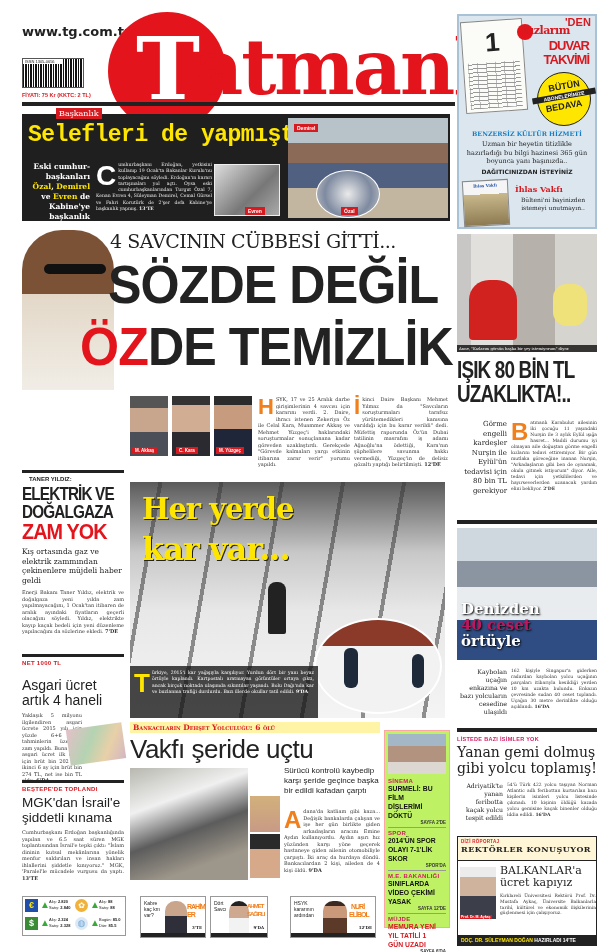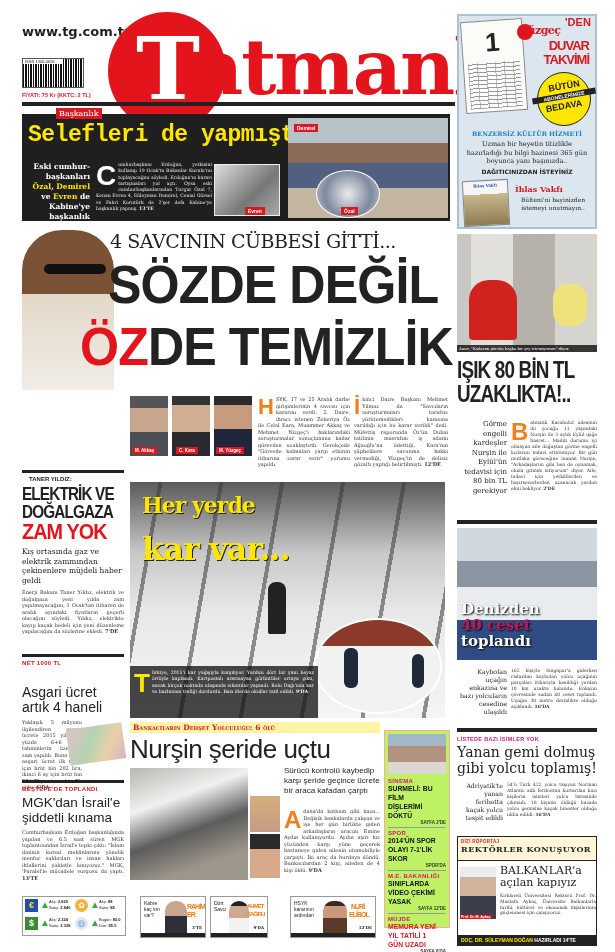--- a/index.html
+++ b/index.html
@@ -33,21 +33,21 @@
   <div class="abs" style="left:194px;top:30px;font-size:76px;font-weight:bold;color:#e3141c;font-family:'DejaVu Serif',serif;line-height:1;letter-spacing:-2px">atmanlı</div>
   <div class="abs hr" style="left:22px;top:102px;width:433px;height:4px"></div>
 </div>
 
 <div class="abs" style="left:457px;top:14px;width:140px;height:215px;background:#dbe6ef;border:2px solid #a9c2d6">
   <div class="abs" style="left:4px;top:4px;width:62px;height:92px;background:#fbfbf7;border:1px solid #888;transform:rotate(-4deg)">
     <div style="font-size:26px;font-weight:bold;text-align:center;margin-top:6px;font-family:'Liberation Sans',sans-serif">1</div>
     <div style="margin:4px;height:46px;background:repeating-linear-gradient(0deg,#999 0 1px,transparent 1px 4px),repeating-linear-gradient(90deg,#bbb 0 1px,transparent 1px 9px)"></div>
   </div>
   <div class="abs" style="left:58px;top:8px;width:16px;height:16px;border-radius:50%;background:#e3141c"></div>
-  <div class="abs" style="left:62px;top:8px;font-size:11px;font-weight:bold;color:#d71920;font-family:'DejaVu Serif',serif;letter-spacing:-.5px">Yüzgeç</div>
+  <div class="abs" style="left:62px;top:8px;font-size:11px;font-weight:bold;color:#d71920;font-family:'DejaVu Serif',serif;letter-spacing:-.5px">Kızlarım</div>
   <div class="abs" style="left:106px;top:0;font-size:11px;font-weight:bold;color:#d71920;font-family:'Liberation Sans',sans-serif">'DEN</div>
   <div class="abs cond" style="right:6px;top:22px;font-size:13px;color:#d71920">DUVAR</div>
   <div class="abs cond" style="right:6px;top:36px;font-size:13px;color:#d71920">TAKVİMİ</div>
   <div class="abs" style="left:78px;top:56px;width:54px;height:54px;border-radius:50%;background:#ffe600;border:1px solid #222;text-align:center;font-family:'Liberation Sans',sans-serif;font-weight:bold">
     <div style="font-size:9px;margin-top:8px;transform:rotate(-10deg)">BÜTÜN</div>
     <div style="font-size:5px;background:#222;color:#fff;margin:2px -6px;transform:rotate(-10deg)">ABONELERİMİZE</div>
     <div style="font-size:9px;transform:rotate(-10deg)">BEDAVA</div>
   </div>
   <div class="abs" style="left:4px;top:114px;width:128px;text-align:center;font-size:6.3px;font-weight:bold;color:#1a7fc2;font-family:'DejaVu Serif',serif">BENZERSİZ KÜLTÜR HİZMETİ</div>
   <div class="abs" style="left:6px;top:124px;width:124px;text-align:center;font-size:6.5px;line-height:8.5px">Uzman bir heyetin titizlikle hazırladığı bu bilgi hazinesi 365 gün boyunca yanı başınızda..</div>
@@ -113,53 +113,53 @@
     <div style="font-size:6px;font-weight:bold;font-family:'Liberation Sans',sans-serif;padding-left:7px;position:relative">TANER YILDIZ:</div>
     <div class="cond" style="font-size:18px;line-height:18px;margin-top:3px;transform:scaleX(.85);transform-origin:left;white-space:nowrap">ELEKTRİK VE</div>
     <div class="cond" style="font-size:18px;line-height:18px;transform:scaleX(.85);transform-origin:left;white-space:nowrap">DOĞALGAZA</div>
     <div class="cond red" style="font-size:22px;line-height:22px;transform:scaleX(.9);transform-origin:left;white-space:nowrap">ZAM YOK</div>
     <div style="font-size:7.5px;line-height:9.5px;margin-top:4px">Kış ortasında gaz ve elektrik zammından çekinenlere müjdeli haber geldi</div>
     <div class="small" style="margin-top:4px"><span>Enerji Bakanı Taner Yıldız, elektrik ve doğalgaza yeni yılda zam yapılmayacağını, 1 Ocak'tan itibaren de aralık ayındaki fiyatların geçerli olacağını söyledi. Yıldız, elektrikte kayıp kaçak bedeli için yeni düzenleme yapılacağını da sözlerine ekledi.</span> <b>7'DE</b></div>
   </div>
   <div class="abs hr" style="left:0;top:184px;width:102px;height:3px"></div>
   <div class="abs" style="left:0;top:190px;width:102px">
     <div class="kicker" style="color:#d71920">NET 1000 TL</div>
-    <div style="font-size:14px;line-height:15px;font-family:'Liberation Sans',sans-serif;margin-top:19px">Asgari ücret artık 4 haneli</div>
+    <div style="font-size:14px;line-height:15px;font-family:'Liberation Sans',sans-serif;margin-top:12px">Asgari ücret artık 4 haneli</div>
     <div class="small" style="margin-top:4px;width:60px"><span>Yaklaşık 5 milyonu ilgilendiren asgari ücrete 2015 yılı için yüzde 6+6 ile tahminlerin üzerinde zam yapıldı. Buna göre, asgari ücret ilk 6 ay için brüt bin 202 lira, ikinci 6 ay için brüt bin 274 TL, net ise bin TL oldu.</span> <b>6'DA</b></div>
     <div class="abs" style="left:46px;top:66px;width:56px;height:36px;background:linear-gradient(120deg,#e5c0c9,#b4d3b2 40%,#e8d0a8 70%,#d3b6c3);transform:rotate(-8deg)"></div>
   </div>
   <div class="abs hr" style="left:0;top:310px;width:102px;height:3px"></div>
   <div class="abs" style="left:0;top:316px;width:102px">
     <div class="kicker" style="color:#d71920">BEŞTEPE'DE TOPLANDI</div>
     <div style="font-size:13.5px;line-height:15px;font-family:'Liberation Sans',sans-serif;margin-top:3px">MGK'dan İsrail'e şiddetli kınama</div>
     <div class="small" style="margin-top:4px"><span>Cumhurbaşkanı Erdoğan başkanlığında yapılan ve 6.5 saat süren MGK toplantısından İsrail'e tepki çıktı: "İslam dininin kutsal mekânlarına yönelik menfur saldırıları ve insan hakları ihlallerini şiddetle kınıyoruz." MGK, 'Paralel'le mücadele vurgusu da yaptı.</span> <b>13'TE</b></div>
   </div>
 </div>
 
 <div class="abs" style="left:130px;top:482px;width:315px;height:236px;background:linear-gradient(180deg,#5a5a5a 0,#c8c8c8 30%,#e8e8e8 55%,#f4f4f4 100%);overflow:hidden">
   <div class="abs" style="left:0;top:0;width:315px;height:236px;background:repeating-linear-gradient(100deg,transparent 0 28px,#3a3a3a 28px 32px,transparent 32px 60px);opacity:.55"></div>
-  <div class="abs" style="left:12px;top:10px;font-size:22px;font-weight:bold;color:#ffe600;font-family:'DejaVu Serif',serif;letter-spacing:-1px;text-shadow:1px 1px 0 #222">Her yerde</div>
+  <div class="abs" style="left:12px;top:10px;font-size:29px;font-weight:bold;color:#ffe600;font-family:'DejaVu Serif',serif;letter-spacing:-1px;text-shadow:1px 1px 0 #222">Her yerde</div>
   <div class="abs" style="left:12px;top:48px;font-size:32px;font-weight:bold;color:#ffe600;font-family:'DejaVu Serif',serif;letter-spacing:-1px;text-shadow:1px 1px 0 #222">kar var...</div>
   <div class="abs" style="left:138px;top:100px;width:18px;height:52px;background:#222;border-radius:8px 8px 2px 2px"></div>
   <div class="abs" style="left:184px;top:136px;width:128px;height:96px;border-radius:50%;background:linear-gradient(180deg,#8b3a2a 0 28%,#f2f2f2 28%);border:2px solid #fff">
     <div class="abs" style="left:28px;top:28px;width:14px;height:40px;background:#1e2a3a;border-radius:6px"></div>
     <div class="abs" style="left:96px;top:34px;width:12px;height:34px;background:#1e2a3a;border-radius:6px"></div>
   </div>
   <div class="abs" style="left:0;top:184px;width:188px;height:52px;background:rgba(20,20,20,.78);padding:4px 4px 0 4px;font-size:4.6px;line-height:6.3px;color:#fff;text-align:justify">
     <span class="dropcap" style="font-size:26px;background:none;color:#ffe600">T</span><span>ürkiye, 2015'i kar yağışıyla karşılıyor. Yurdun dört bir yanı beyaz örtüyle kaplandı. Kartpostalı aratmayan görüntüler ortaya çıktı, ancak birçok noktada ulaşımda sıkıntılar yaşandı. Bolu Dağı'nda kar ve buzlanma trafiği durdurdu. Bazı illerde okullar tatil edildi.</span> <b>9'DA</b>
   </div>
 </div>
 
 <div class="abs" style="left:130px;top:722px;width:250px;height:158px">
   <div class="abs" style="left:0;top:0;width:250px;background:#fff3a6;font-size:7.5px;font-weight:bold;color:#d71920;font-family:'DejaVu Serif',serif;font-variant:small-caps;padding:1px 3px">Bankacıların Dehşet Yolculuğu: 6 ölü</div>
-  <div class="abs" style="left:0;top:12px;font-size:26px;font-family:'Liberation Sans',sans-serif;letter-spacing:-.5px;color:#222;white-space:nowrap">Nurşin şeride uçtu</div>
+  <div class="abs" style="left:0;top:12px;font-size:26px;font-family:'Liberation Sans',sans-serif;letter-spacing:-.5px;color:#222;white-space:nowrap">Vakfı şeride uçtu</div>
   <div class="abs" style="left:0;top:46px;width:118px;height:112px;background:linear-gradient(160deg,#b8b8b0,#f0f0f0 30%,#5c5c5c 55%,#9d968a 80%)"></div>
   <div class="abs" style="left:120px;top:74px;width:30px;height:36px;background:linear-gradient(180deg,#d2b07b,#c89a86)"></div>
   <div class="abs" style="left:120px;top:112px;width:30px;height:44px;background:linear-gradient(180deg,#2a2a2a 0 35%,#d6a98a 35%)"></div>
-  <div class="abs" style="left:154px;top:44px;width:96px;font-size:8px;line-height:10px;font-family:'Liberation Sans',sans-serif">Sürücü kontrolü kaybedip karşı şeride geçince ücrete bir araca kafadan çarptı</div>
+  <div class="abs" style="left:154px;top:44px;width:96px;font-size:8px;line-height:10px;font-family:'Liberation Sans',sans-serif">Sürücü kontrolü kaybedip karşı şeride geçince başka bir edildi kafadan çarptı</div>
   <div class="abs small" style="left:154px;top:86px;width:96px">
     <span class="dropcap" style="font-size:24px;background:none;color:#f07f1c">A</span><span>dana'da katliam gibi kaza... Değişik bankalarda çalışan ve işe her gün birlikte giden arkadaşların aracını Emine Aydın kullanıyordu. Aydın aşırı hız yüzünden karşı yöne geçerek hastaneye giden ailenin otomobiliyle çarpıştı. İki araç da hurdaya döndü. Bankacılardan 2 kişi, aileden de 4 kişi öldü.</span> <b>9'DA</b>
   </div>
 </div>
 
 <div class="abs col-box" style="left:384px;top:730px;width:66px;height:198px;padding:3px">
   <div style="width:58px;height:40px;background:linear-gradient(180deg,#a3b7c6 0 30%,#b29380 30% 70%,#dcd7d0 70%)"></div>
   <div style="margin-top:4px">
     <div class="kicker">SİNEMA</div>
     <div class="side-item-title">SURMELİ: BU FİLM DİŞLERİMİ DÖKTÜ</div>
@@ -197,42 +197,42 @@
   <div class="abs small" style="left:54px;top:186px;width:86px;font-size:4.5px;line-height:6px">
     <span class="dropcap" style="font-size:24px;background:none;color:#f07f1c">B</span><span>atmanlı Karabulut ailesinin iki çocuğu 11 yaşındaki Nurşin ile 3 aylık Eylül ışığa hasret... Maddi durumu iyi olmayan aile doğuştan görme engelli kızlarını tedavi ettiremiyor. Bir gün mutlaka göreceğine inanan Nurşin, "Arkadaşlarım gibi ben de oynamak, okula gitmek istiyorum" diyor. Aile, tedavi için yetkililerden ve hayırseverlerden uzanacak yardım elini bekliyor.</span> <b>2'DE</b>
   </div>
 </div>
 <div class="abs hr" style="left:457px;top:520px;width:140px;height:4px"></div>
 
 <div class="abs" style="left:457px;top:528px;width:140px;height:196px">
   <div class="abs" style="left:0;top:0;width:140px;height:132px;background:linear-gradient(180deg,#cfd8de 0 25%,#8b95a1 25% 45%,#e8ecef 45% 70%,#2f4d82 70%)"></div>
   <div class="abs" style="left:4px;top:74px;font-size:15px;font-weight:bold;color:#fff;font-family:'DejaVu Serif',serif;text-shadow:1px 1px 2px #000;line-height:15px">Denizden</div>
   <div class="abs" style="left:4px;top:90px;font-size:15px;font-weight:bold;color:#be185d;font-family:'DejaVu Serif',serif;text-shadow:1px 1px 2px #000;line-height:15px">40 ceset</div>
-  <div class="abs" style="left:4px;top:106px;font-size:15px;font-weight:bold;color:#fff;font-family:'DejaVu Serif',serif;text-shadow:1px 1px 2px #000;line-height:15px">toplandı</div>
+  <div class="abs" style="left:4px;top:106px;font-size:15px;font-weight:bold;color:#fff;font-family:'DejaVu Serif',serif;text-shadow:1px 1px 2px #000;line-height:15px">örtüyle</div>
   <div class="abs" style="left:0;top:140px;width:50px;text-align:right;font-size:6.3px;line-height:8px">Kaybolan uçağın enkazına ve bazı yolcuların cesedine ulaşıldı</div>
   <div class="abs small" style="left:54px;top:140px;width:86px;font-size:4.5px;line-height:6px"><span>162 kişiyle Singapur'a giderken radardan kaybolan yolcu uçağının parçaları itibarıyla kesildiği yerden 10 km uzakta bulundu. Enkazın çevresinde sudan 40 ceset toplandı. Uçağın 30 metre derinlikte olduğu açıklandı.</span> <b>16'DA</b></div>
 </div>
 <div class="abs hr" style="left:457px;top:728px;width:140px;height:4px"></div>
 
 <div class="abs" style="left:457px;top:736px;width:140px;height:90px">
   <div class="kicker" style="color:#d01a63;font-size:5.5px">LİSTEDE BAZI İSİMLER YOK</div>
   <div style="font-size:14px;line-height:16px;font-family:'DejaVu Serif',serif;margin-top:2px">Yanan gemi dolmuş gibi yolcu toplamış!</div>
   <div class="abs" style="left:0;top:46px;width:46px;text-align:right;font-size:6.2px;line-height:8px">Adriyatik'te yanan feribotta kaçak yolcu tespit edildi</div>
   <div class="abs small" style="left:50px;top:46px;width:90px;font-size:4.5px;line-height:6px"><span>54'ü Türk 422 yolcu taşıyan Norman Atlantic adlı feribottan kurtarılan bazı kişilerin isimleri yolcu listesinde çıkmadı. 10 kişinin öldüğü kazada yolcu gemisine kaçak binenler olduğu iddia edildi.</span> <b>16'DA</b></div>
 </div>
 
 <div class="abs" style="left:457px;top:836px;width:140px;height:110px;border:1px solid #222;background:#fff">
   <div style="background:#fff6d8;border-bottom:1px solid #222;padding:2px 3px;height:24px">
     <div class="kicker" style="color:#d71920;font-size:4.5px">DİZİ RÖPORTAJ</div>
     <div style="font-size:8px;font-weight:bold;font-family:'DejaVu Serif',serif;letter-spacing:.5px">REKTÖRLER KONUŞUYOR</div>
   </div>
   <div class="abs" style="left:2px;top:30px;width:36px;height:52px;background:linear-gradient(180deg,#ececec 0 20%,#cfb39c 20% 55%,#3c3f4a 55%)">
     <div class="abs label-red" style="left:0;bottom:0;font-size:3.5px;padding:0 1px">Prof. Dr. M. Aykaç</div>
   </div>
-  <div class="abs" style="left:42px;top:28px;width:96px;font-size:11px;line-height:12px;font-family:'DejaVu Serif',serif">BALKANLAR'a açılan kapıyız</div>
+  <div class="abs" style="left:42px;top:28px;width:96px;font-size:11px;line-height:12px;font-family:'DejaVu Serif',serif">BALKANLAR'a ücret kapıyız</div>
   <div class="abs small" style="left:42px;top:56px;width:96px;font-size:4.4px;line-height:5.8px">Kırklareli Üniversitesi Rektörü Prof. Dr. Mustafa Aykaç, Üniversite Balkanlarla tarihî, kültürel ve ekonomik ilişkilerinin güçlenmesi için çalışıyoruz.</div>
   <div class="abs" style="left:0;bottom:0;width:138px;background:#222;color:#fff;font-size:5px;font-weight:bold;font-family:'Liberation Sans',sans-serif;padding:2px 3px">
     <span style="color:#ffe600">DOÇ. DR. SÜLEYMAN DOĞAN</span> <span>HAZIRLADI 14'TE</span>
   </div>
 </div>
 
 <div class="abs" style="left:22px;top:896px;width:104px;height:40px;border:1px solid #999;padding:2px;font-family:'Liberation Sans',sans-serif">
   <div class="abs" style="left:2px;top:2px;width:50px;height:17px">
     <div style="position:absolute;left:0;top:0;width:13px;height:13px;background:#1f4fa8;color:#ffe600;font-size:9px;text-align:center;line-height:13px;font-weight:bold">€</div>
     <div style="position:absolute;left:15px;top:1px;color:#3aa83a;font-size:10px;line-height:10px">▲</div>

